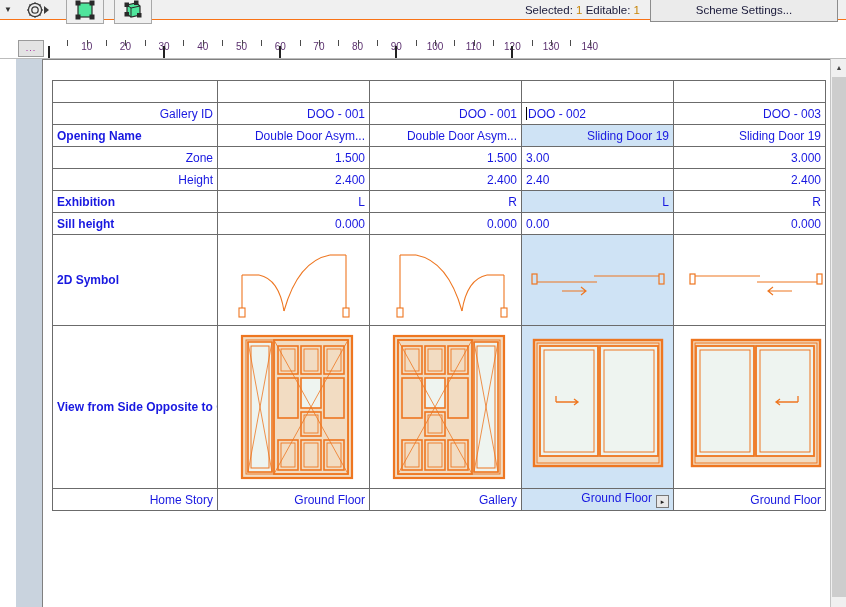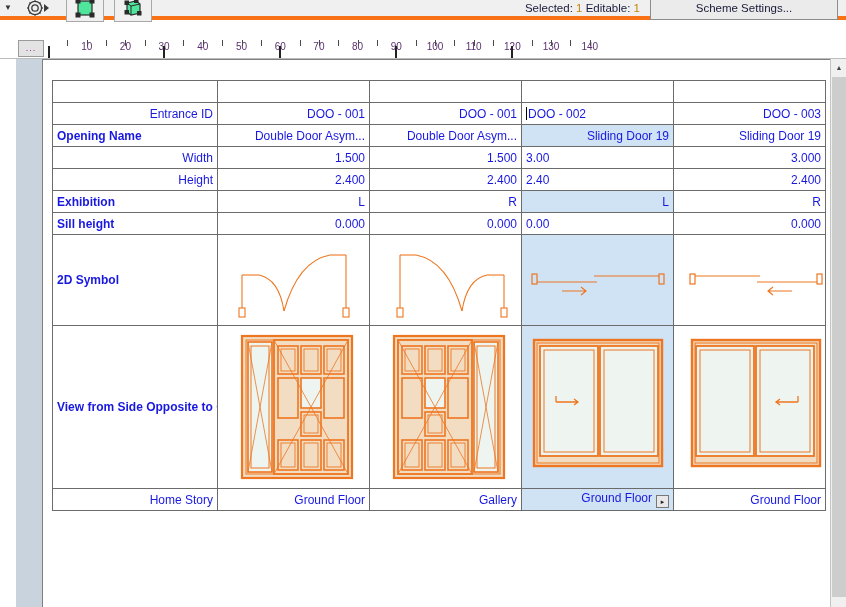--- a/index.html
+++ b/index.html
@@ -8,21 +8,21 @@
     width: 846px; height: 607px;
     overflow: hidden;
     font-family: "Liberation Sans", sans-serif;
     background: #ffffff;
   }
 
   
   #toolbar {
     position: absolute; left: 0; top: 0; width: 846px; height: 20px;
     background: #f0f0f0;
-    border-bottom: 4px solid #f97316;
+    border-bottom: 1px solid #f97316;
     display: flex; align-items: center;
   }
   .tb-caret {
     width: 16px; height: 36px; display: flex; align-items: center; justify-content: center;
     color: #333; font-size: 8px; line-height: 1;
   }
   .tb-caret:after { content: "\25BC"; }
   .tb-gear {
     width: 38px; height: 30px; margin-left: 2px;
     display: flex; align-items: center; justify-content: center;
@@ -297,35 +297,35 @@
       </colgroup>
       <tbody id="tbody">
           <tr>
             <td class="empty-row"></td>
             <td class="empty-row"></td>
             <td class="empty-row"></td>
             <td class="empty-row"></td>
             <td class="empty-row"></td>
           </tr>
           <tr>
-            <td class="label">Entrance ID</td>
+            <td class="label">Gallery ID</td>
             <td class="val">DOO - 001</td>
             <td class="val">DOO - 001</td>
             <td class="edit edit-first"><span class="caret-bar"></span><span>DOO - 002</span></td>
             <td class="val">DOO - 003</td>
           </tr>
           <tr>
             <td class="label-bold">Opening Name</td>
             <td class="val">Double Door Asym...</td>
             <td class="val">Double Door Asym...</td>
             <td class="val sel">Sliding Door 19</td>
             <td class="val">Sliding Door 19</td>
           </tr>
           <tr>
-            <td class="label">Width</td>
+            <td class="label">Zone</td>
             <td class="val">1.500</td>
             <td class="val">1.500</td>
             <td class="edit">3.00</td>
             <td class="val">3.000</td>
           </tr>
           <tr>
             <td class="label">Height</td>
             <td class="val">2.400</td>
             <td class="val">2.400</td>
             <td class="edit">2.40</td>

